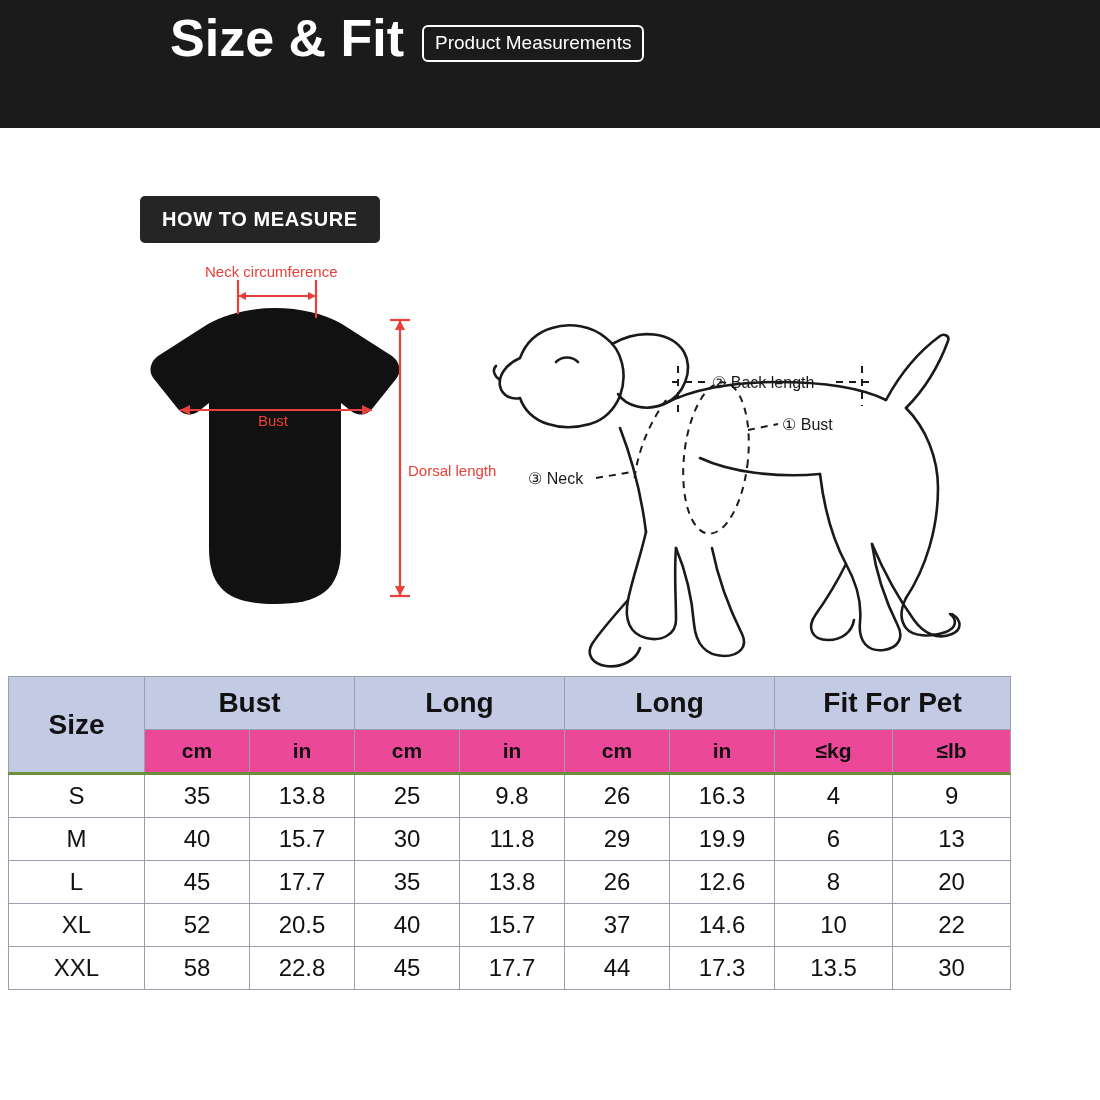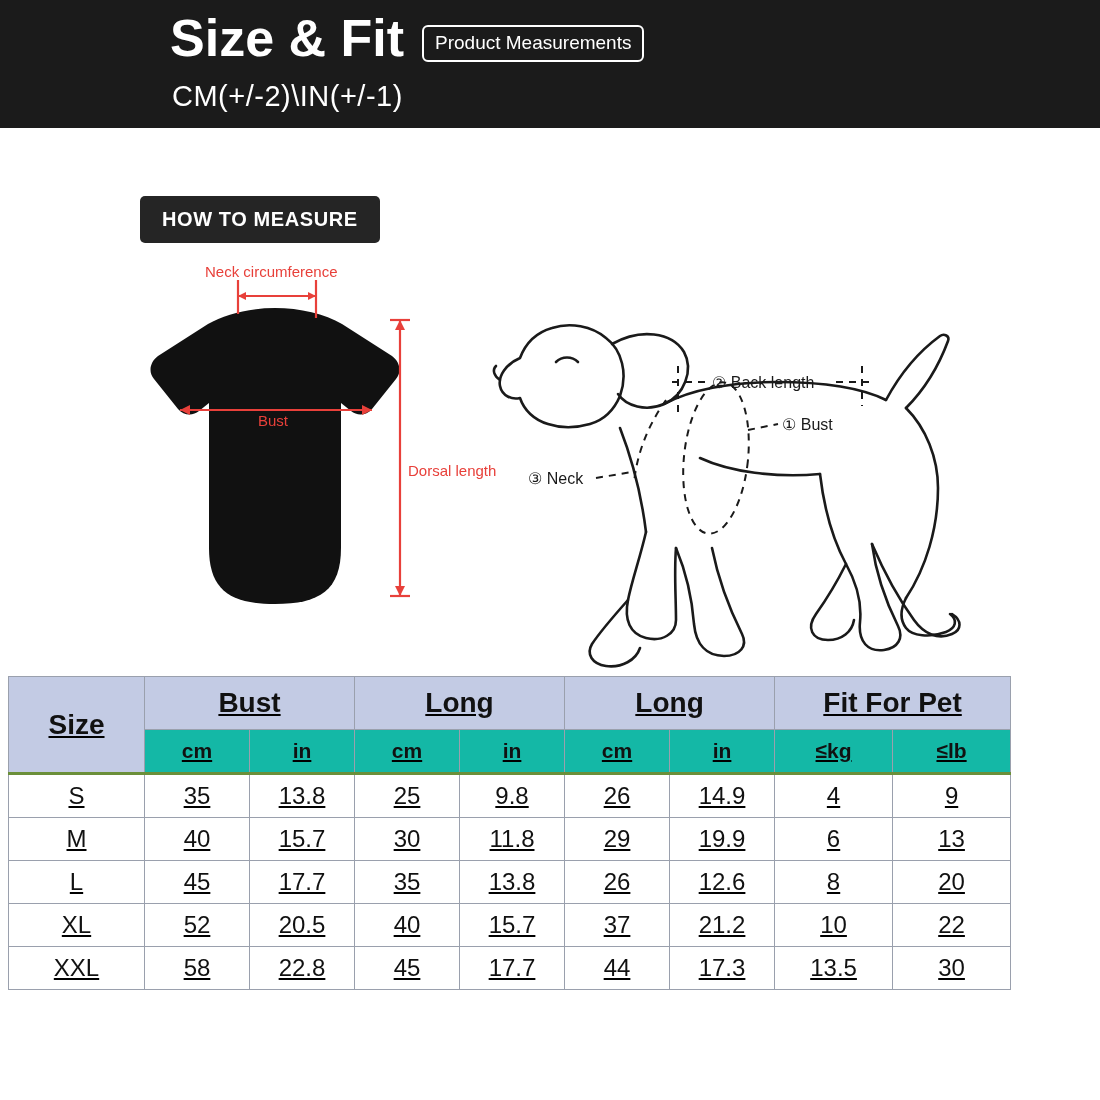--- a/index.html
+++ b/index.html
@@ -98,38 +98,37 @@
   .table-wrap {
     position: absolute;
     left: 8px;
     top: 676px;
     width: 1084px;
   }
   table.size-table {
     border-collapse: collapse;
     width: 857px;
     table-layout: fixed;
-    text-decoration: underline;
   }
   table.size-table th,
   table.size-table td {
     border: 1px solid #9aa0ad;
     text-align: center;
     color: #111111;
     font-family: "Liberation Sans", sans-serif;
   }
   .hdr-top th {
     background: #c3cbe4;
     font-size: 28px;
     font-weight: bold;
     height: 52px;
     padding: 0;
   }
   .hdr-sub th {
-    background: #14b8a6;
+    background: #ec4899;
     font-size: 21px;
     font-weight: bold;
     height: 42px;
     padding: 0;
   }
   .size-cell {
     background: #c3cbe4;
     font-size: 26px;
     font-weight: bold;
   }
@@ -166,21 +165,20 @@
 </head>
 <body>
 
 <div class="page">
 
   <div class="header">
     <div class="header-row1">
       <span class="header-title">Size &amp; Fit</span>
       <span class="header-badge">Product Measurements</span>
     </div>
-    <div class="header-sub">CM(+/-2)\IN(+/-1)</div>
   </div>
 
   <div class="measure-area">
     <div class="how-to-measure">HOW TO MEASURE</div>
 
     <svg class="diagram" viewBox="0 0 1100 545">
 
       <g>
         <path fill="#111111" d="
           M275,180
@@ -317,21 +315,21 @@
         </tr>
       </thead>
       <tbody>
         <tr>
           <td>S</td>
           <td>35</td>
           <td>13.8</td>
           <td>25</td>
           <td>9.8</td>
           <td>26</td>
-          <td>14.9</td>
+          <td>16.3</td>
           <td>4</td>
           <td>9</td>
         </tr>
         <tr>
           <td>M</td>
           <td>40</td>
           <td>15.7</td>
           <td>30</td>
           <td>11.8</td>
           <td>29</td>
@@ -350,21 +348,21 @@
           <td>8</td>
           <td>20</td>
         </tr>
         <tr>
           <td>XL</td>
           <td>52</td>
           <td>20.5</td>
           <td>40</td>
           <td>15.7</td>
           <td>37</td>
-          <td>21.2</td>
+          <td>14.6</td>
           <td>10</td>
           <td>22</td>
         </tr>
         <tr>
           <td>XXL</td>
           <td>58</td>
           <td>22.8</td>
           <td>45</td>
           <td>17.7</td>
           <td>44</td>

